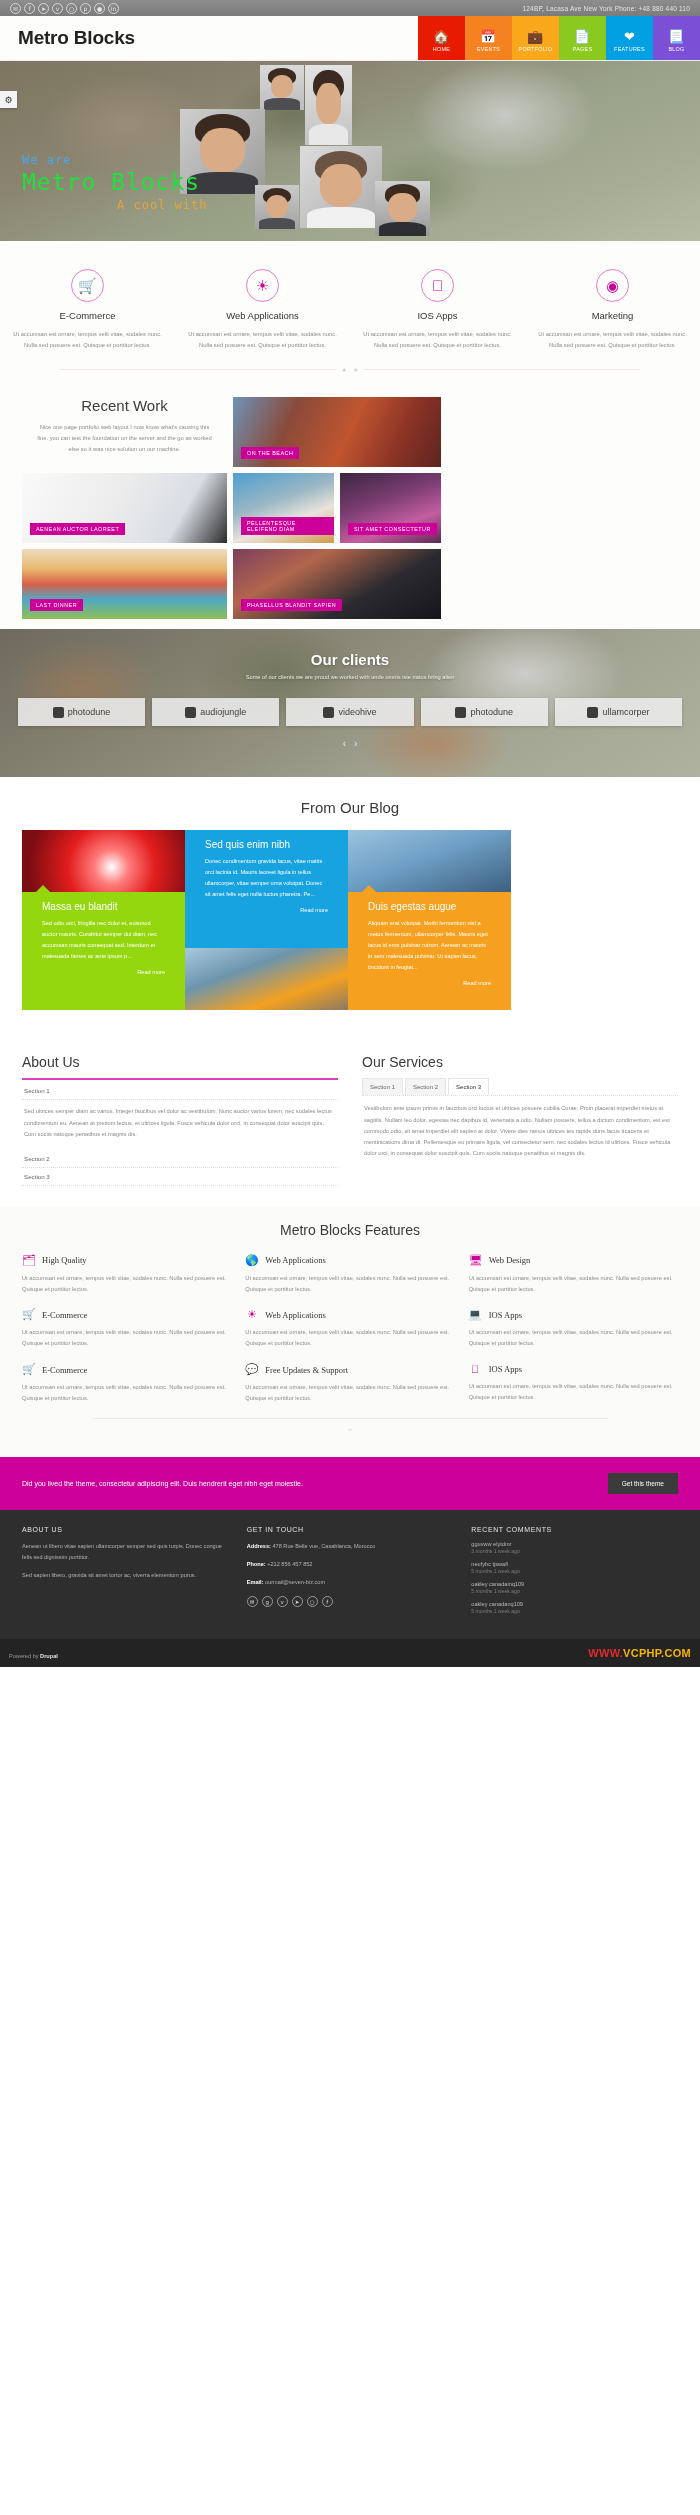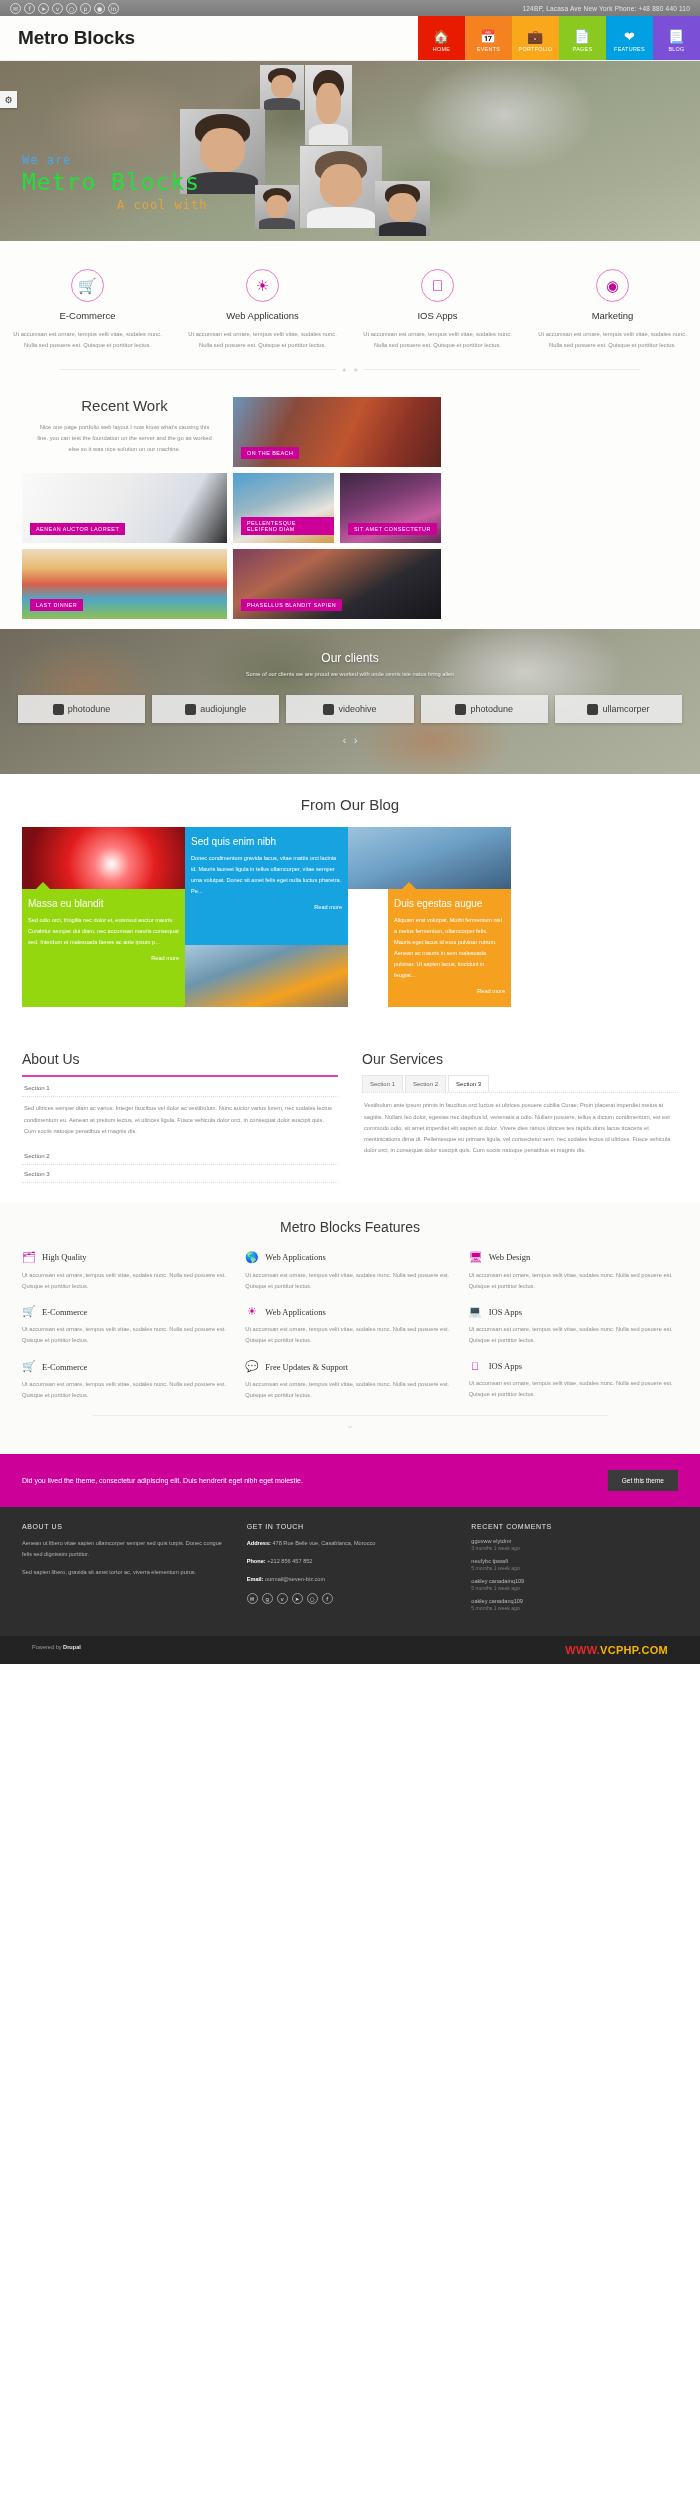--- a/index.html
+++ b/index.html
@@ -146,21 +146,21 @@
   .clients {
     position:relative;
     padding: 22px 0 28px;
     background:
       radial-gradient(ellipse 110px 70px at 12% 40%, rgba(170,120,80,.5), transparent 70%),
       radial-gradient(ellipse 120px 70px at 40% 30%, rgba(95,105,70,.5), transparent 70%),
       radial-gradient(ellipse 140px 80px at 75% 30%, rgba(225,225,225,.7), transparent 70%),
       radial-gradient(ellipse 110px 60px at 62% 78%, rgba(190,110,60,.45), transparent 70%),
       linear-gradient(150deg,#6f6a5c, #8b8978 40%, #a3a593 70%, #b0b2a0);
   }
-  .clients h2 { color:#fff; font-size:12px; font-weight:normal; text-align:center; text-shadow:0 1px 3px rgba(0,0,0,.3); }
+  .clients h2 { color:#fff; font-size:15px; font-weight:bold; text-align:center; text-shadow:0 1px 3px rgba(0,0,0,.3); }
   .clients-sub { color:#eee; font-size:5.7px; text-align:center; margin-top:6px; text-shadow:0 1px 2px rgba(0,0,0,.35); }
   .client-row { display:flex; gap:7px; padding: 0 18px; margin-top: 18px; }
   .client-logo {
     flex:1; height: 28px;
     background: rgba(236,236,236,.88);
     display:flex; align-items:center; justify-content:center; gap:4px;
     font-size: 9px; color:#3d3d3d;
     box-shadow: 0 1px 3px rgba(0,0,0,.2);
   }
   .client-logo .cmark { width:11px; height:11px; background:#3d3d3d; border-radius:2px; display:inline-block; }
@@ -168,27 +168,27 @@
 
   
   .blog { background:#fff; padding: 22px 22px 26px; }
   .blog h2 { text-align:center; font-size:15px; font-weight:normal; color:#3a3a3a; margin-bottom: 14px; }
   .blog-grid { display:flex; }
   .bcol { width: 163px; position:relative; }
   .bimg { height: 62px; }
   .bimg.fire { background: radial-gradient(circle at 55% 60%, #fff 0%, #ff7a7a 18%, #e21d1d 45%, #7c0d12 85%); }
   .bimg.bld  { background: linear-gradient(160deg,#9cc3de 0%, #6ea0c6 45%, #3d5f7e 100%); }
   .bimg.car  { background: linear-gradient(160deg,#a9c9de 0%, #6c95ad 35%, #f5a11f 70%, #8a7a62 100%); }
-  .bbox { padding: 9px 6px 10px; color:#fff; position:relative; }
+  .bbox { padding: 9px 20px 10px; color:#fff; position:relative; }
   .bbox h3 { font-size: 10px; font-weight: normal; margin-bottom: 6px; }
   .bbox p { font-size: 5.6px; line-height: 1.95; }
   .bbox .readmore { font-size: 5.6px; text-align:right; margin-top: 7px; }
   .bx-blue { background:#17a3e0; height: 118px; }
   .bx-green{ background:#95d70e; height: 118px; }
-  .bx-orange{background:#f5a11f; height: 118px; margin-left: 40px; }
+  .bx-orange{background:#f5a11f; height: 118px; }
   .b-notch { position:absolute; top:-7px; left:14px; width:0;height:0;
              border-left:7px solid transparent;border-right:7px solid transparent; }
   .b-notch.green { border-bottom:7px solid #95d70e; }
   .b-notch.orange{ border-bottom:7px solid #f5a11f; }
   .b-arrow { position:absolute; right:-10px; top:24px; width:0;height:0;
              border-top:11px solid transparent;border-bottom:11px solid transparent;
              border-left:11px solid #17a3e0; }
 
   
   .two-col { display:flex; gap:24px; padding: 18px 22px 20px; background:#fff; }
@@ -234,21 +234,21 @@
   .fcolumn b { color:#fff; }
   .fsoc { display:flex; gap:4px; margin-top:9px; }
   .fsoc span {
     width:11px;height:11px;border-radius:50%;border:1px solid #9a9a9a;
     color:#ddd;font-size:5.5px;line-height:10px;text-align:center;
     font-family:"DejaVu Sans", sans-serif;
   }
   .comment { margin-bottom: 7px; }
   .comment .cname { color:#b9b9b9; font-size:5.6px; }
   .comment .cmeta { color:#7d7d7d; font-size:5.1px; margin-top:1px; }
-  .footbar { background:#232323; padding: 8px 32px; display:flex; justify-content:space-between; align-items:flex-start; }
+  .footbar { background:#232323; padding: 8px 9px; display:flex; justify-content:space-between; align-items:flex-end; }
   .powered { font-size:5.6px; color:#9a9a9a; }
   .powered b { color:#e3e3e3; }
   .wm { font-size: 11px; font-weight:bold; color:#f7b500; letter-spacing:.3px; }
   .wm .red { color:#e02b2b; }
 </style>
 </head>
 <body>
 
 <div class="topbar">
   <div class="topbar-social">

